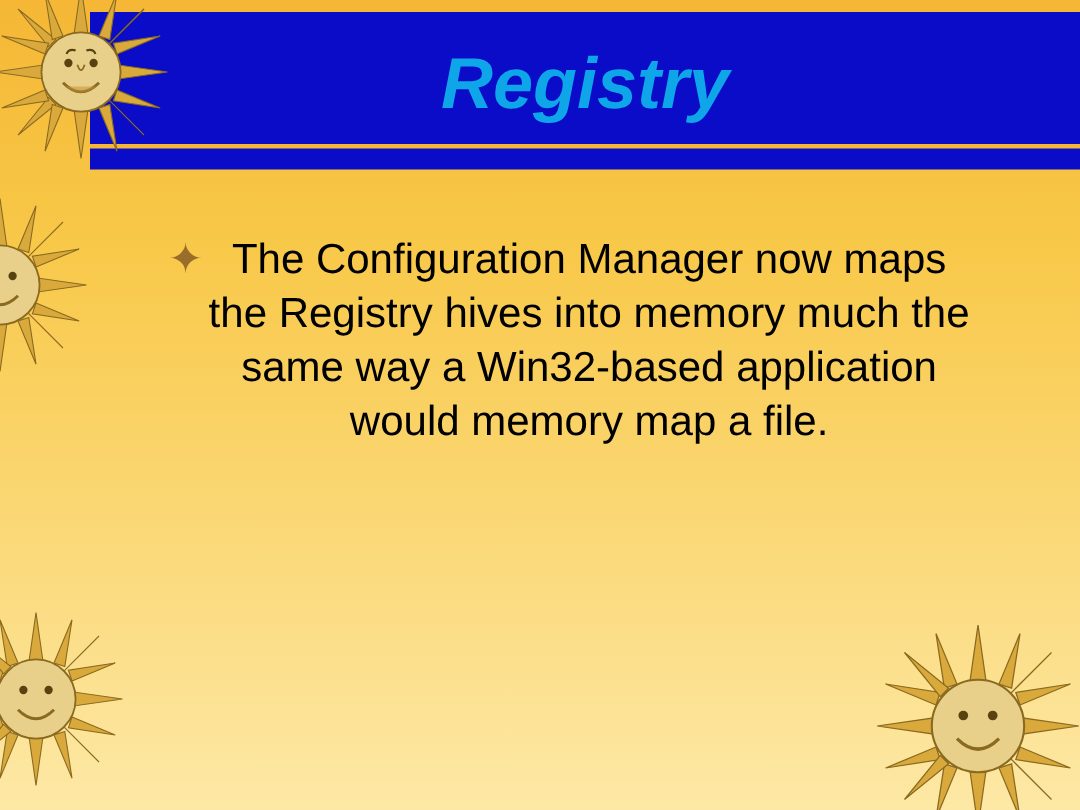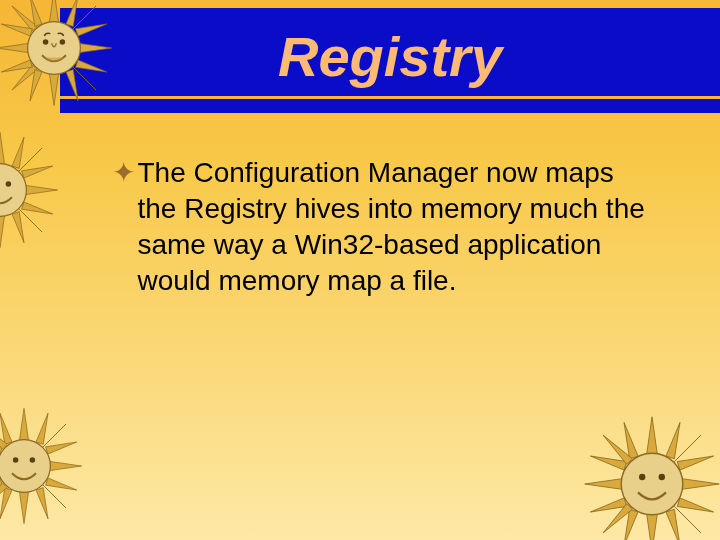--- a/index.html
+++ b/index.html
@@ -24,22 +24,22 @@
   }
   .title-bar .divider {
     position: absolute;
     bottom: 14px;
     left: 0;
     right: 0;
     height: 3px;
     background: #f5b735;
   }
   .title-text {
-    color: #fdba74;
-    font-size: 56px;
+    color: #0ea5e9;
+    font-size: 48px;
     font-weight: bold;
     font-style: italic;
     margin-top: -8px;
   }
   .sun-icon-container {
     position: absolute;
     z-index: 2;
   }
   .sun-tl { top: -12px; left: -6px; width: 120px; height: 120px; }
   .sun-ml { top: 130px; left: -60px; width: 120px; height: 120px; }
@@ -62,20 +62,21 @@
     color: #9a6e2a;
     font-size: 28px;
     line-height: 36px;
     margin-right: 2px;
     flex-shrink: 0;
   }
   .bullet-text {
     color: #000;
     font-size: 28px;
     line-height: 36px;
+    text-align: center;
   }
 </style>
 </head>
 <body>
 
 <div class="sun-icon-container sun-tl">
   <svg class="sun-svg" viewBox="0 0 100 100">
     <g fill="#d9a93c" stroke="#8a6a20" stroke-width="0.6">
       <polygon points="50,2 54,30 46,30"></polygon>
         <polygon points="50,98 54,70 46,70"></polygon>

